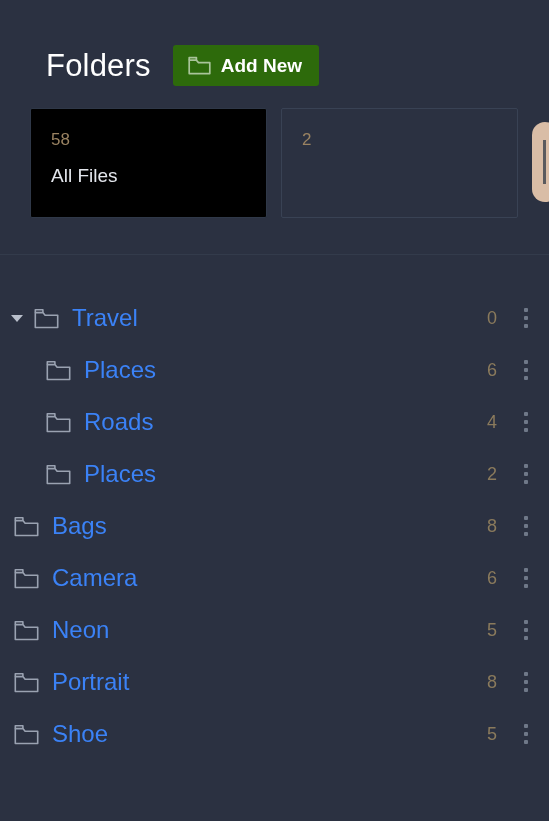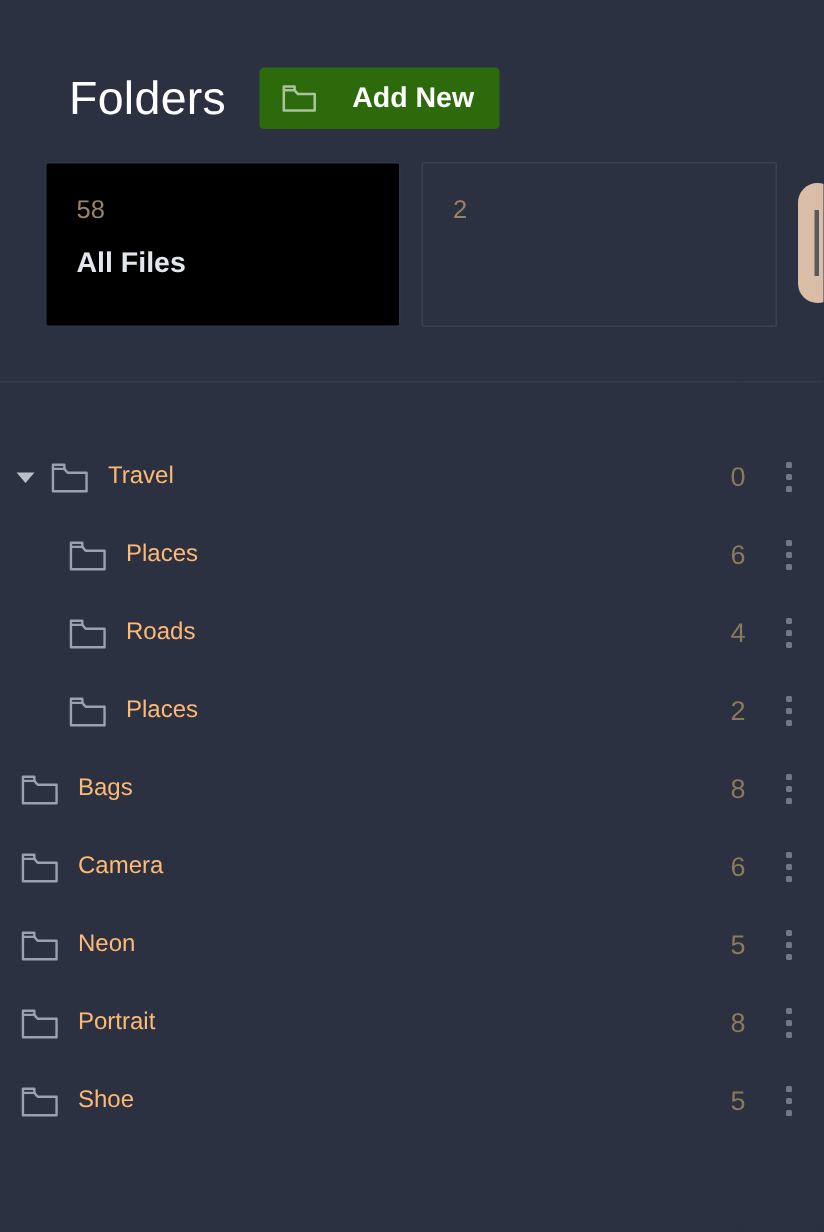--- a/index.html
+++ b/index.html
@@ -16,21 +16,21 @@
     display:flex; align-items:center;
     padding:30px 0 0 46px;
     height:100px;
   }
   .page-title {
     font-size:31px; font-weight:400; color:#ffffff;
     letter-spacing:0.2px; line-height:1;
   }
   .add-new-btn {
     margin-left:22px;
-    display:inline-flex; align-items:center; gap:24px;
+    display:inline-flex; align-items:center; gap:10px;
     background:#2d6a0b; border:none; border-radius:3px;
     padding:11px 17px 11px 15px;
     cursor:pointer;
   }
   .add-new-btn .label {
     color:#ffffff; font-size:19px; font-weight:700; line-height:1;
   }
   .folder-glyph { display:block; }
 
   
@@ -50,21 +50,21 @@
   }
   .stat-card.selected {
     background:#000000;
     border-color:#2f3848;
   }
   .stat-count {
     font-size:17px; color:#9a8362; line-height:1;
     margin-bottom:18px; font-weight:400;
   }
   .stat-label {
-    font-size:19px; color:#e3e6ec; line-height:1; font-weight:700;
+    font-size:19px; color:#e3e6ec; line-height:1; font-weight:400;
   }
   .peek-card {
     width:26px; height:80px;
     background:#d9bda6;
     border-radius:13px;
     margin-top:14px;
     flex-shrink:0;
     position:relative;
     cursor:pointer;
   }
@@ -91,21 +91,21 @@
   }
   .caret-slot { width:34px; display:flex; justify-content:center; align-items:center; flex-shrink:0; }
   .caret {
     width:0; height:0;
     border-left:6px solid transparent;
     border-right:6px solid transparent;
     border-top:7px solid #b9bfcb;
   }
   .row-icon { width:26px; flex-shrink:0; display:flex; align-items:center; }
   .row-label {
-    font-size:16px; color:#fdba74; font-weight:400;
+    font-size:24px; color:#3b82f6; font-weight:400;
     margin-left:12px; white-space:nowrap;
   }
   .row-count {
     margin-left:auto;
     font-size:18px; color:#8a7a5c; font-weight:400;
     padding-right:20px;
   }
   .dots {
     width:18px; height:30px;
     display:flex; flex-direction:column; justify-content:center;

